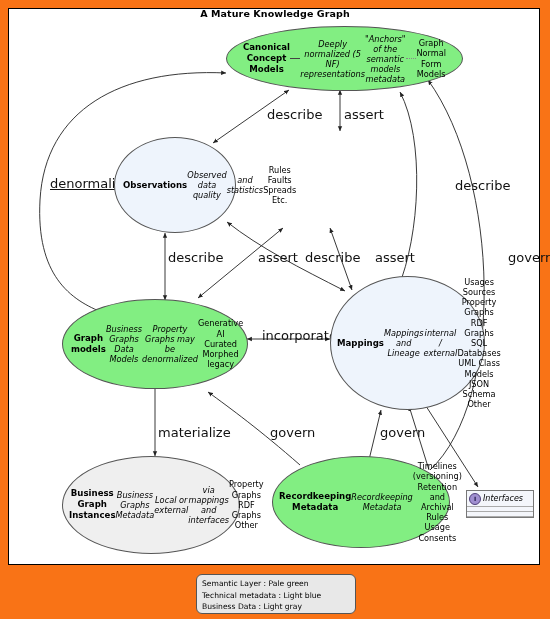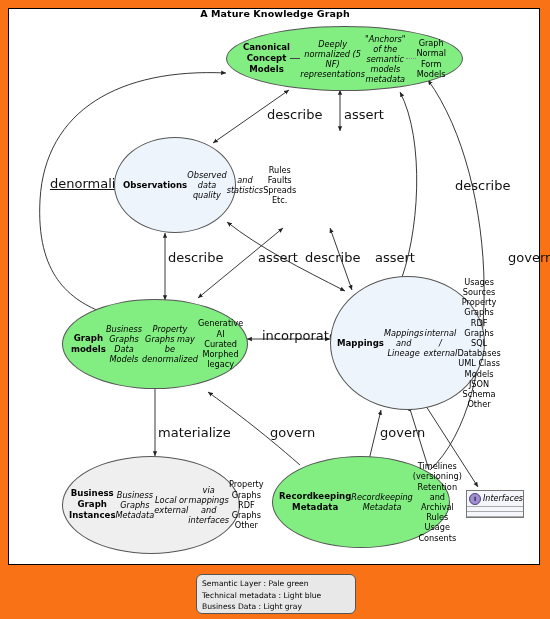--- a/index.html
+++ b/index.html
@@ -19,21 +19,21 @@
   .n-title{font-weight:bold;font-size:8.6px;line-height:11px;}
   .n-sub{font-style:italic;font-size:8.2px;line-height:10px;}
   .n-body{font-size:8.2px;line-height:10.2px;}
   .sep{height:0;border-top:1px dotted #888;margin:2px 0 2px 0;}
   .sep.solid{border-top:1px solid #444;}
   .sectionwrap{display:flex;flex-direction:row;align-items:center;}
   .edge-label{position:absolute;font-size:13px;color:#111;white-space:nowrap;}
   #legend{position:absolute;left:196px;top:574px;width:160px;height:40px;
        background:#e8e8e8;border:1px solid #555;border-radius:6px;
        padding:3px 5px;box-sizing:border-box;font-size:7.6px;line-height:11.5px;color:#000;}
-  #iface{position:absolute;left:466px;top:490px;width:58px;height:28px;
+  #iface{position:absolute;left:466px;top:490px;width:68px;height:28px;
        background:#f4f6fb;border:1px solid #777;box-sizing:border-box;}
   #iface .ihead{height:15px;display:flex;align-items:center;gap:2px;padding-left:2px;
        border-bottom:1px solid #aaa;}
   #iface .ibar{height:4px;border-bottom:1px solid #aaa;}
   #iface .icircle{width:10px;height:10px;border-radius:50%;background:#a08fd0;border:1px solid #50407a;
        color:#1a1040;font-size:6px;font-weight:bold;display:flex;align-items:center;justify-content:center;}
   #iface .ilabel{font-style:italic;font-size:8px;}
 </style>
 </head>
 <body>

